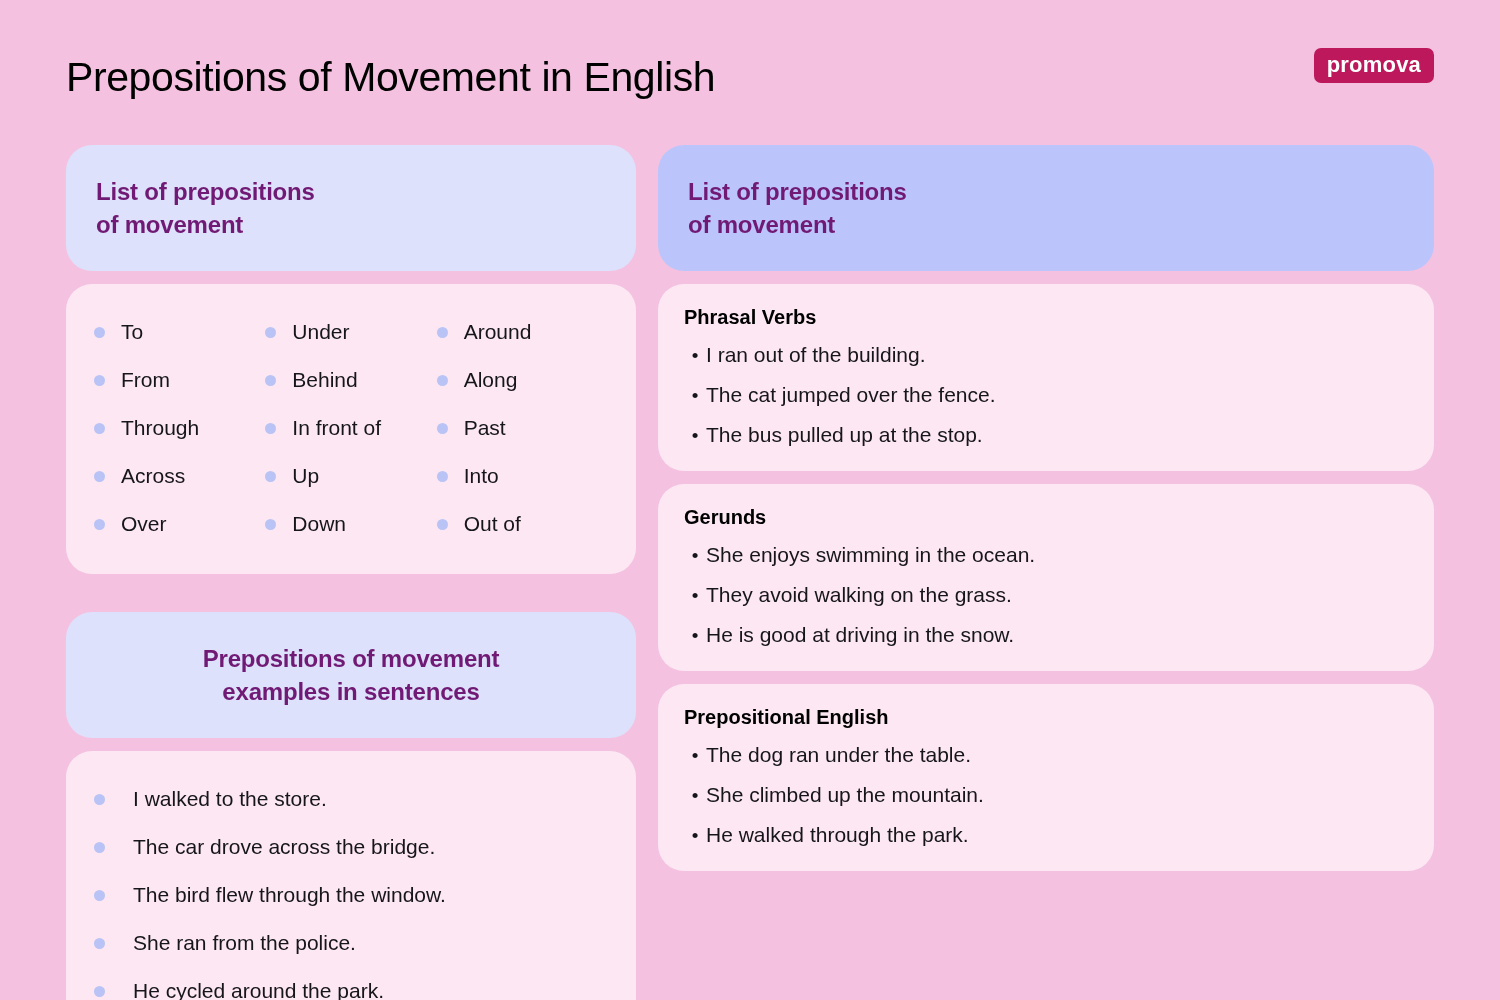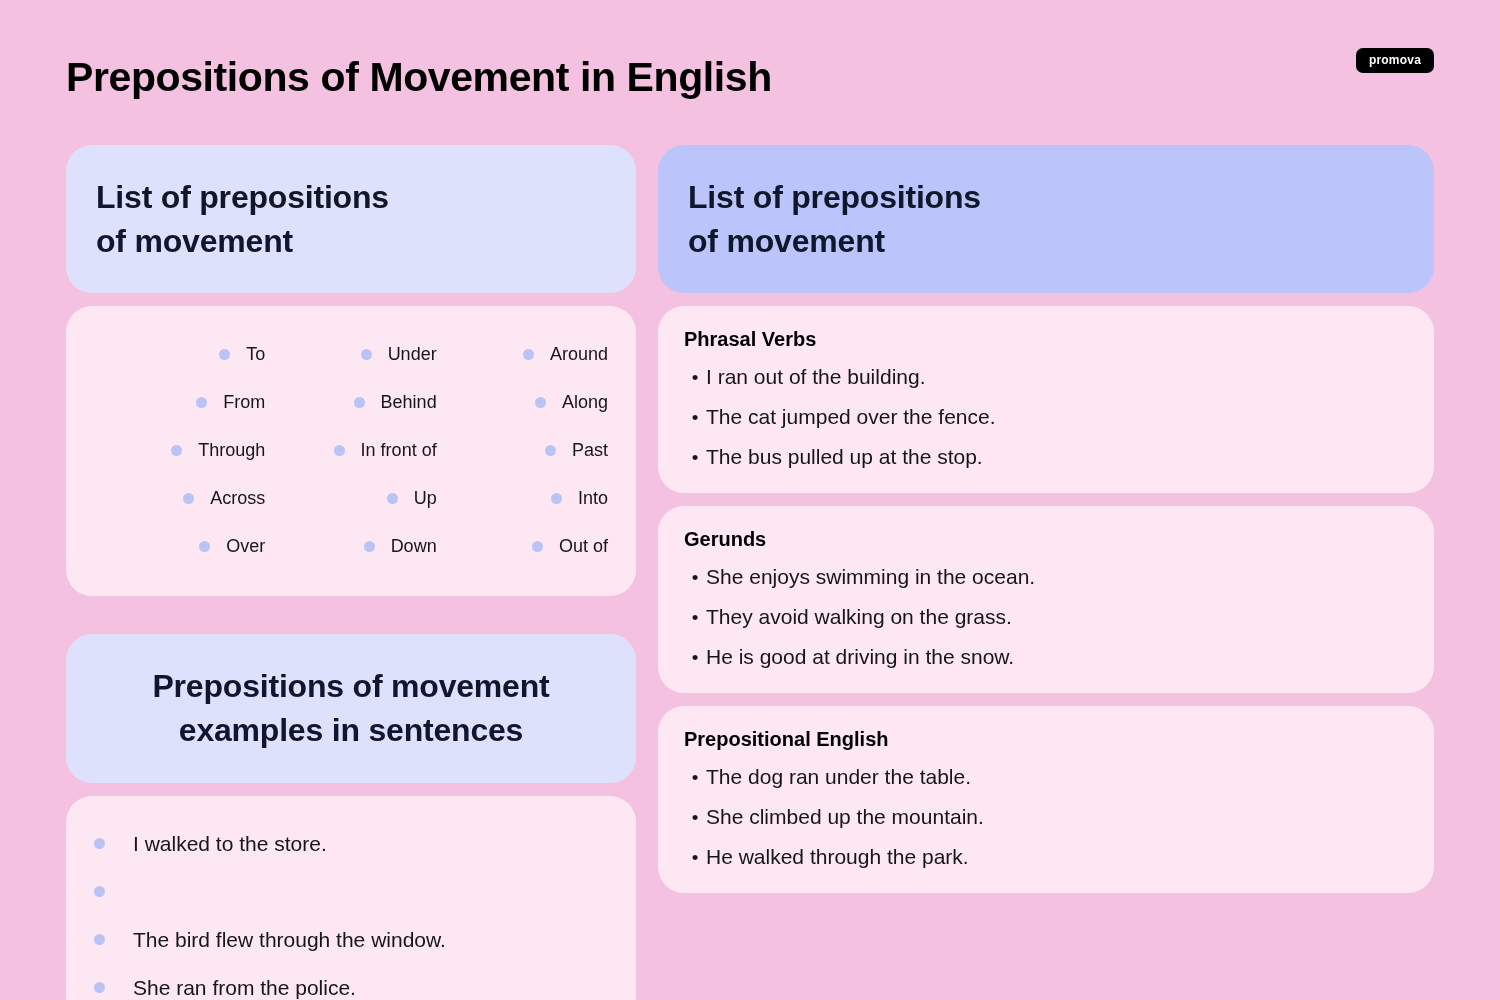--- a/index.html
+++ b/index.html
@@ -20,34 +20,34 @@
     position: absolute;
     left: 0; top: 0;
     width: 1500px;
     height: 140px;
   }
   .page-title {
     position: absolute;
     left: 66px;
     top: 54px;
     font-size: 41px;
-    font-weight: bold;
+    font-weight: normal;
     letter-spacing: -0.4px;
     color: #000000;
     white-space: nowrap;
   }
   .logo {
     position: absolute;
     right: 66px;
     top: 48px;
-    background: #000000;
+    background: #be185d;
     border-radius: 7px;
     padding: 6px 13px 7px 13px;
     color: #ffffff;
-    font-size: 12px;
+    font-size: 22px;
     font-weight: bold;
     letter-spacing: 0.2px;
     line-height: 1;
   }
 
   
   .columns {
     position: absolute;
     left: 0;
     top: 140px;
@@ -68,23 +68,23 @@
 
   
   .header-card {
     border-radius: 26px;
     padding: 30px 30px 30px 30px;
     box-sizing: border-box;
   }
   .header-card.lavender { background: #dde1fb; }
   .header-card.periwinkle { background: #bcc5fb; }
   .header-card .header-line {
-    font-size: 32px;
+    font-size: 24px;
     font-weight: bold;
-    color: #0f172a;
+    color: #701a75;
     line-height: 1.38;
     letter-spacing: -0.2px;
   }
 
   .body-card {
     background: #fce7f2;
     border-radius: 26px;
     box-sizing: border-box;
   }
 
@@ -96,23 +96,22 @@
   .prep-grid {
     display: flex;
   }
   .prep-col {
     width: 172px;
   }
   .prep-item {
     display: flex;
     align-items: center;
     height: 48px;
-    font-size: 18px;
+    font-size: 21px;
     color: #16161a;
-    justify-content: flex-end;
   }
   .dot {
     width: 11px;
     height: 11px;
     border-radius: 50%;
     background: #b9c3f5;
     margin-right: 16px;
     flex: none;
   }
 
@@ -260,20 +259,21 @@
       <div class="header-line">examples in sentences</div>
     </div>
 
     <div class="body-card examples-card">
       <div class="example-item">
         <span class="dot"></span>
         <span>I walked to the store.</span>
       </div>
       <div class="example-item">
         <span class="dot"></span>
+        <span>The car drove across the bridge.</span>
       </div>
       <div class="example-item">
         <span class="dot"></span>
         <span>The bird flew through the window.</span>
       </div>
       <div class="example-item">
         <span class="dot"></span>
         <span>She ran from the police.</span>
       </div>
       <div class="example-item">

